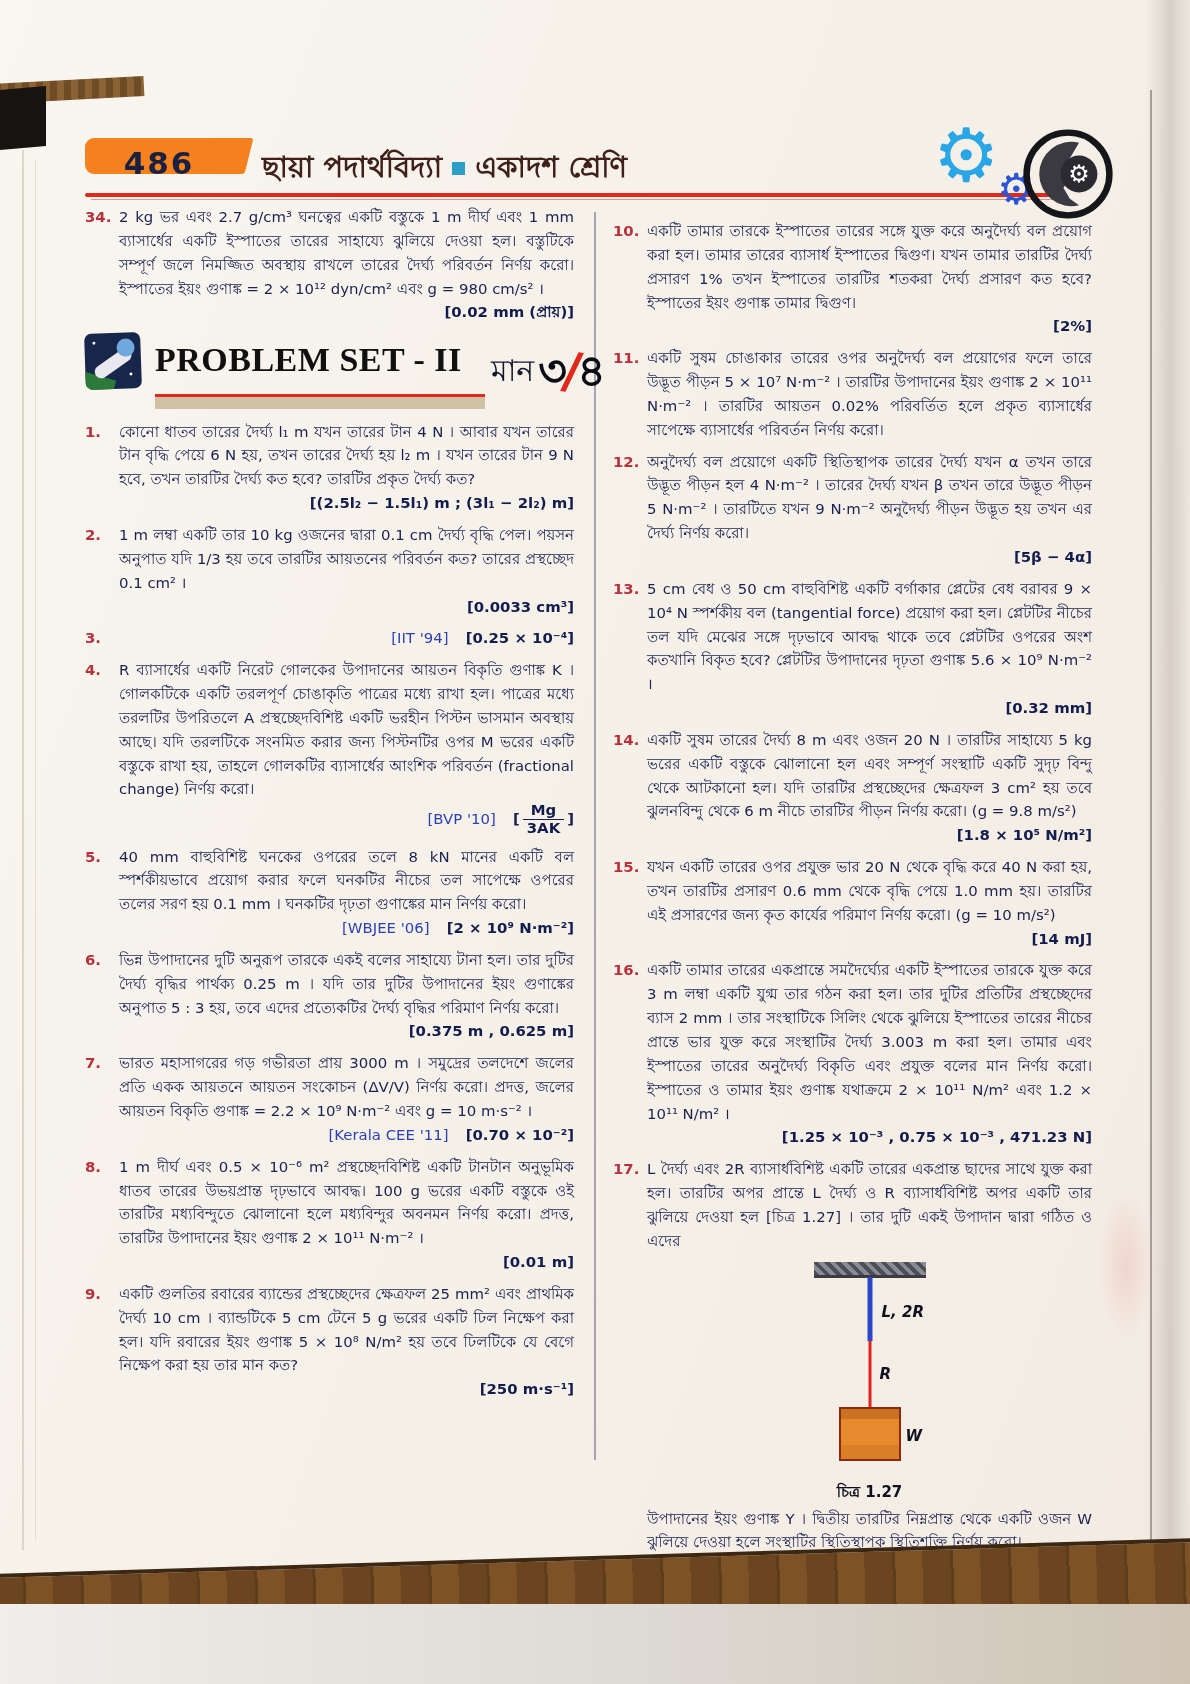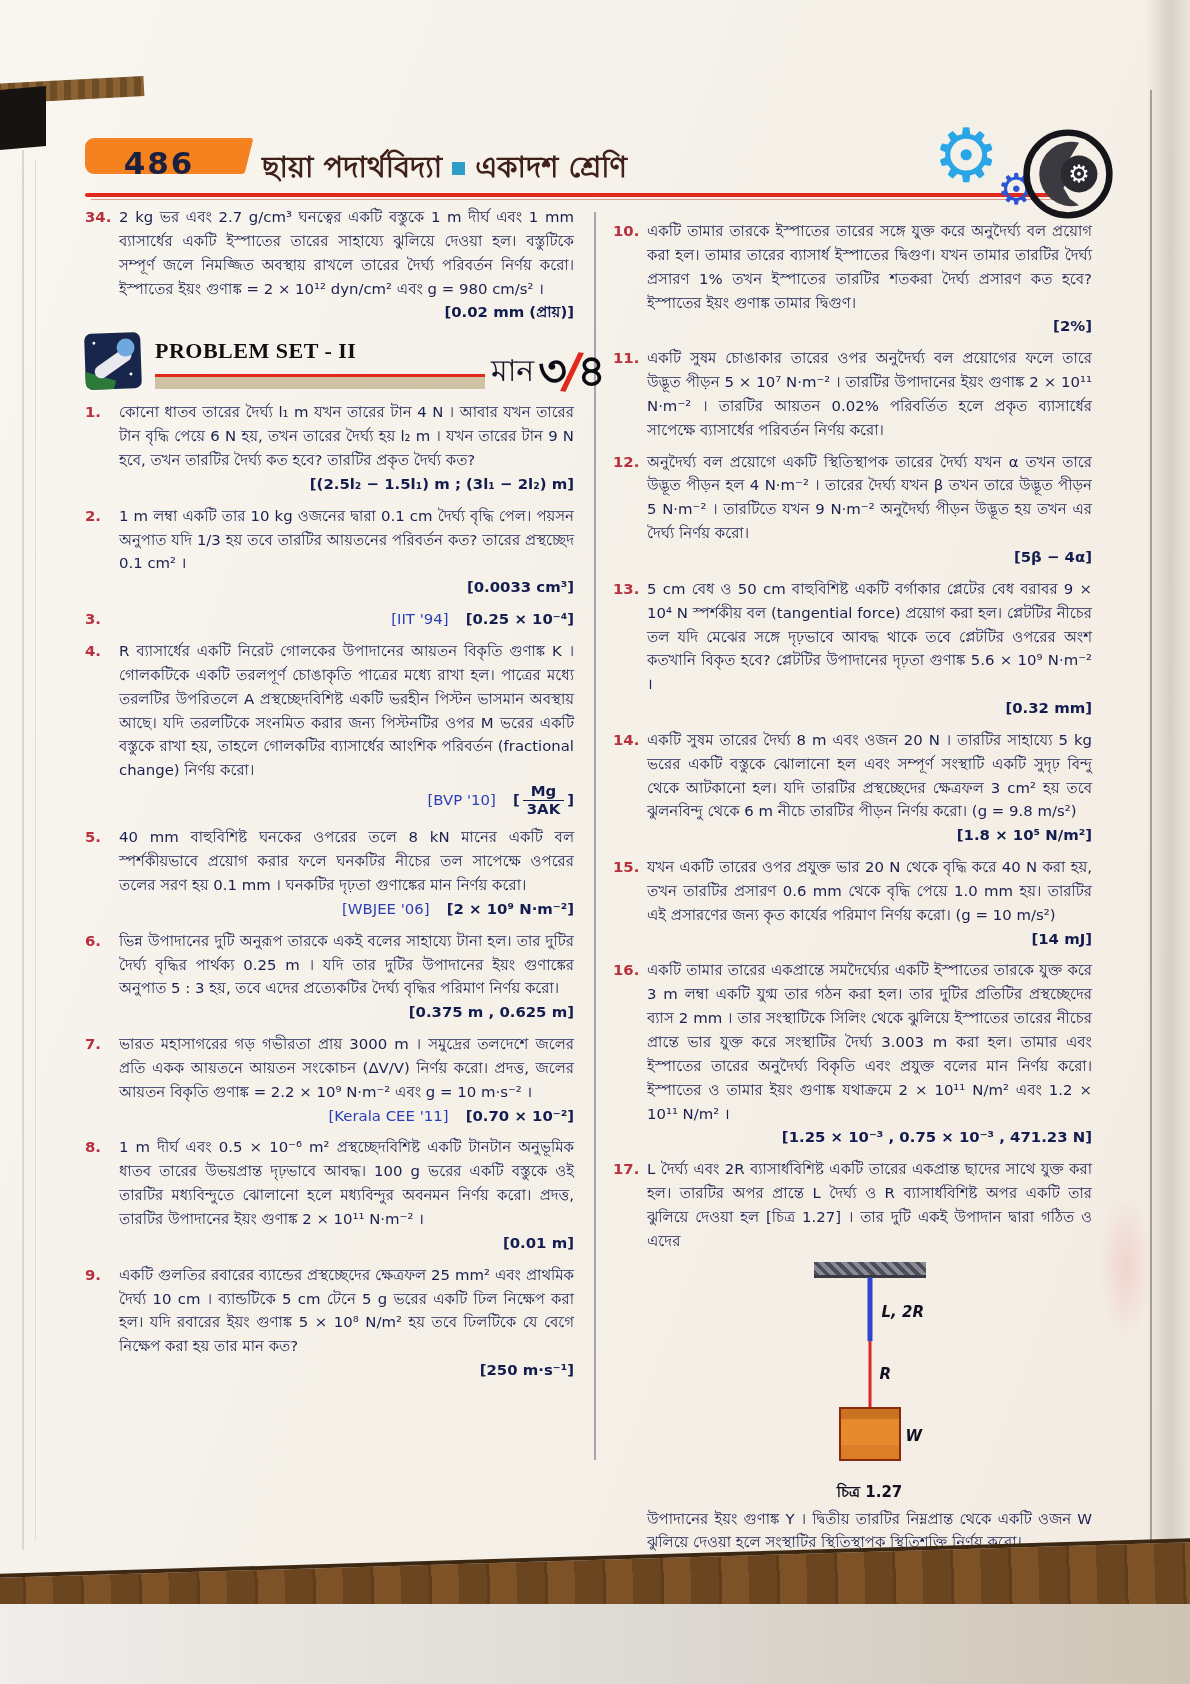--- a/index.html
+++ b/index.html
@@ -52,21 +52,21 @@
   
   .pset{display:flex;align-items:flex-start;margin:6px 0 12px 0;}
   .pset-icon{position:relative;width:56px;height:56px;background:#17264a;border-radius:7px;transform:rotate(-2deg);
     overflow:hidden;flex:0 0 auto;}
   .tube{position:absolute;left:7px;top:24px;width:42px;height:13px;background:#e8e8ee;border-radius:7px;transform:rotate(-33deg);}
   .lens{position:absolute;right:6px;top:6px;width:18px;height:18px;border-radius:50%;background:#6fa8dc;}
   .hill{position:absolute;left:-6px;bottom:-8px;width:34px;height:22px;background:#2c7a3a;transform:rotate(18deg);}
   .star{position:absolute;width:3px;height:3px;background:#fff;border-radius:50%;}
   .s1{left:8px;top:8px}.s2{left:16px;top:44px}.s3{left:44px;top:40px}
   .pset-mid{margin-left:14px;flex:1 1 auto;}
-  .pset-title{font-family:"Liberation Serif","DejaVu Serif",serif;font-size:22px;font-weight:bold;color:#101010;letter-spacing:.5px;}
+  .pset-title{font-family:"Liberation Serif","DejaVu Serif",serif;font-size:34px;font-weight:bold;color:#101010;letter-spacing:.5px;}
   .pset-bar{margin-top:6px;width:330px;height:12px;background:#cfc2a4;border-top:3.5px solid #e0281c;}
   .marks{display:flex;align-items:center;margin-left:6px;flex:0 0 auto;transform:translateY(14px);}
   .marks-label{font-size:30px;font-weight:normal;color:#14142a;margin-right:4px;}
   .marks-num{font-size:44px;font-weight:bold;color:#0c0c14;line-height:.9;}
   .marks-slash{font-size:50px;font-weight:bold;color:#e0281c;margin:0 -4px;transform:rotate(8deg);line-height:.8;}
   
   .fig{position:relative;width:240px;height:212px;margin:8px auto 0 auto;}
   .ceil{position:absolute;left:50%;transform:translateX(-50%);top:0;width:112px;height:13px;background:
     repeating-linear-gradient(45deg,#4e4e58 0 4px,#8a8a94 4px 8px);border-bottom:3px solid #3a3a44;}
   .wireB{position:absolute;left:50%;transform:translateX(-50%);top:15px;width:5px;height:64px;background:#2b46c8;}

